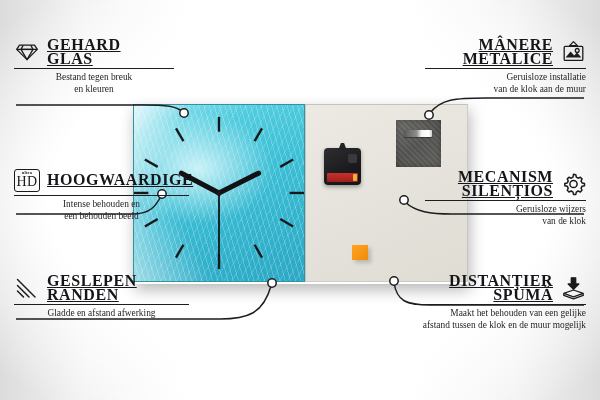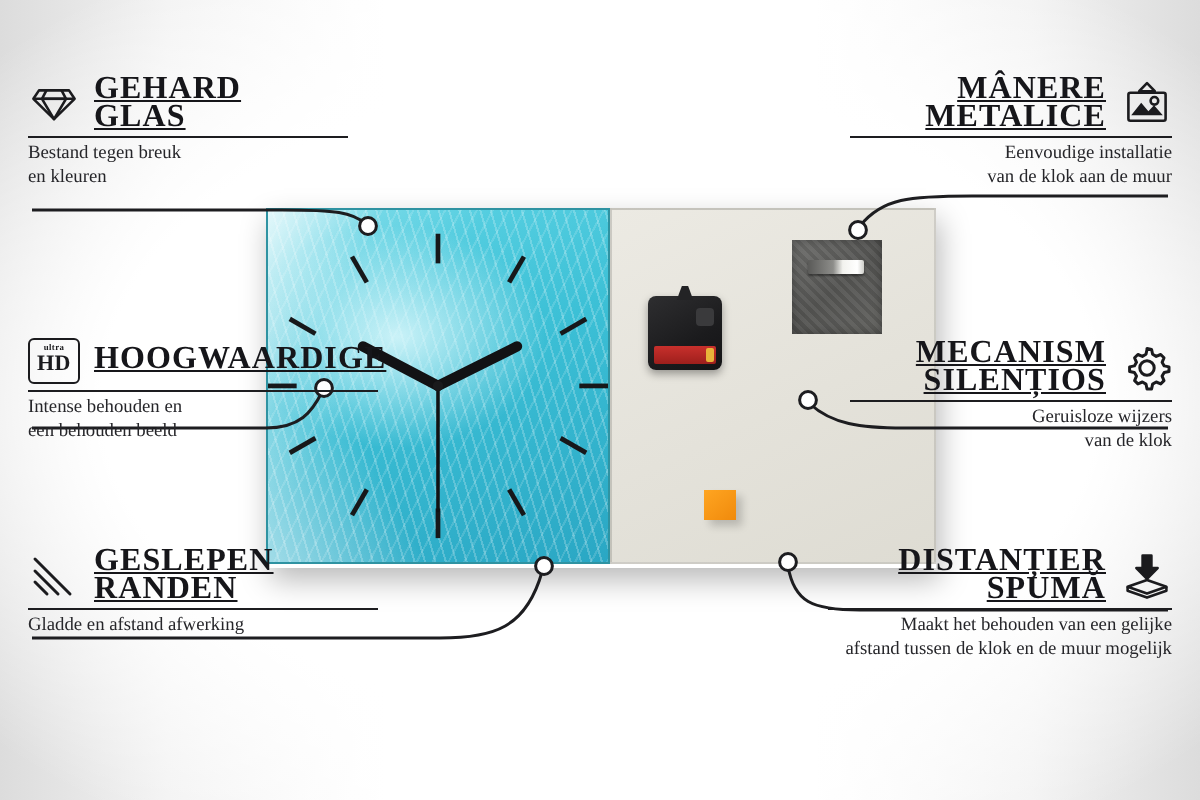--- a/index.html
+++ b/index.html
@@ -76,34 +76,34 @@
   .c-head{display:flex;align-items:center;gap:7px;}
   .c-title{font-family:"Liberation Serif", serif;font-weight:bold;
     font-size:16px;letter-spacing:.55px;color:#16161a;line-height:13.5px;
     text-transform:uppercase;text-decoration:underline;}
   .c-rule{height:1px;background:#1d1d20;margin-top:3px;}
   .c-desc{font-family:"Liberation Serif", serif;font-size:9.4px;color:#26262a;
     line-height:11.6px;margin-top:3px;}
 
   .left .c-head{justify-content:flex-start;}
   .left .c-title{text-align:left;}
-  .left .c-desc{text-align:left;}
+  .left .c-desc{text-align:center;}
   .right .c-head{justify-content:flex-end;}
   .right .c-title{text-align:right;}
   .right .c-desc{text-align:right;}
 
   .ico{flex:0 0 auto;display:flex;align-items:center;justify-content:center;
     width:26px;height:24px;color:#1b1b1e;}
   .ico svg{display:block;}
 
   .hdbox{width:25px;height:21px;border:1.4px solid #1b1b1e;border-radius:3px;
     display:flex;flex-direction:column;align-items:center;justify-content:center;
     line-height:1;}
   .hdbox .u{font-size:4.4px;font-weight:bold;letter-spacing:.2px;color:#1b1b1e;}
-  .hdbox .h{font-size:11px;font-weight:bold;letter-spacing:.3px;color:#1b1b1e;margin-top:.5px;}
+  .hdbox .h{font-size:14px;font-weight:normal;letter-spacing:.3px;color:#1b1b1e;margin-top:.5px;}
 
   
   #links{position:absolute;left:0;top:0;width:600px;height:400px;pointer-events:none;}
 </style>
 </head>
 <body>
 
 <div id="stage">
 
   <div class="vignette"></div>
@@ -247,21 +247,21 @@
             <path d="M12.5 1.6 L8.6 5.6 H16.4 Z"></path>
             <rect x="3.2" y="6.4" width="18.6" height="14" rx="1"></rect>
             <path d="M4.6 17.6 L9.6 11.4 L13.2 15.6 L16 12.6 L20.4 17.6 Z" fill="#1b1b1e" stroke="none"></path>
             <circle cx="16.2" cy="10.4" r="1.9"></circle>
           </g>
         </svg>
       </span>
     </div>
     <div class="c-rule"></div>
     <div class="c-desc">
-      <div>Eenvoudige installatie</div>
+      <div>Geruisloze installatie</div>
       <div>van de klok aan de muur</div>
     </div>
   </div>
 
   <div class="callout right" style="left:414px;top:274px;width:172px;">
     <div class="c-head">
       <span>
         <span class="c-title" style="display:block">DISTANȚIER</span>
         <span class="c-title" style="display:block">SPUMĂ</span>
       </span>

